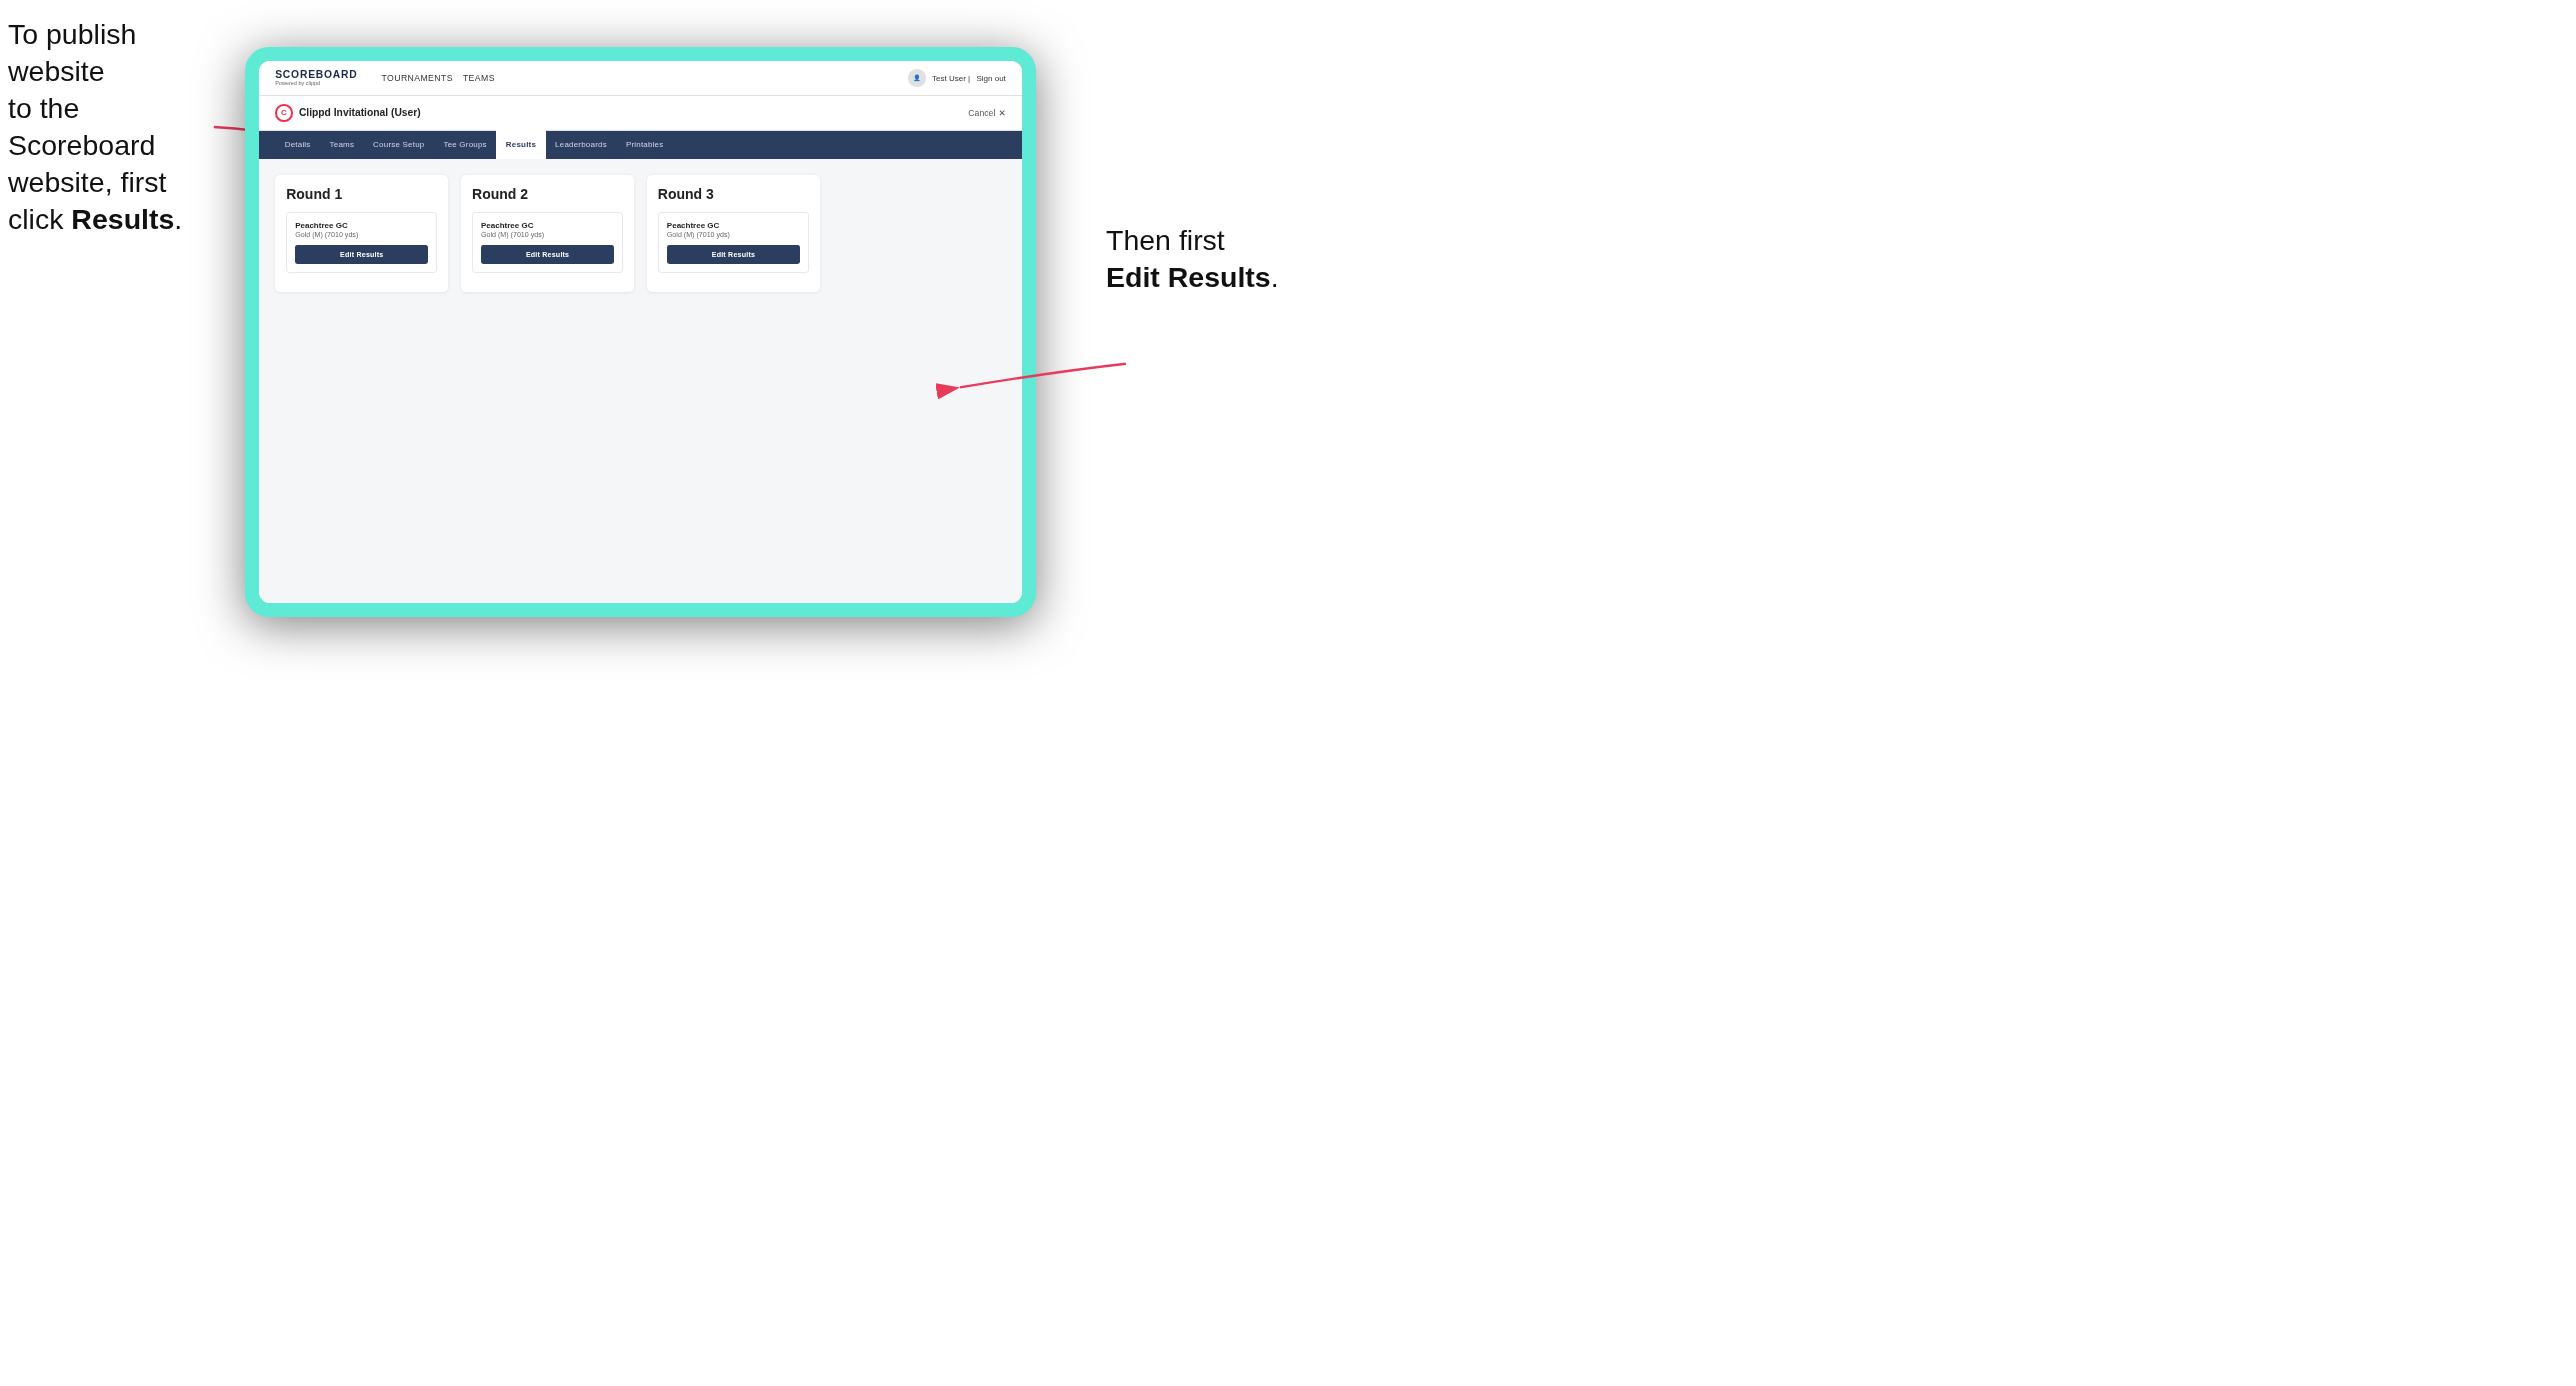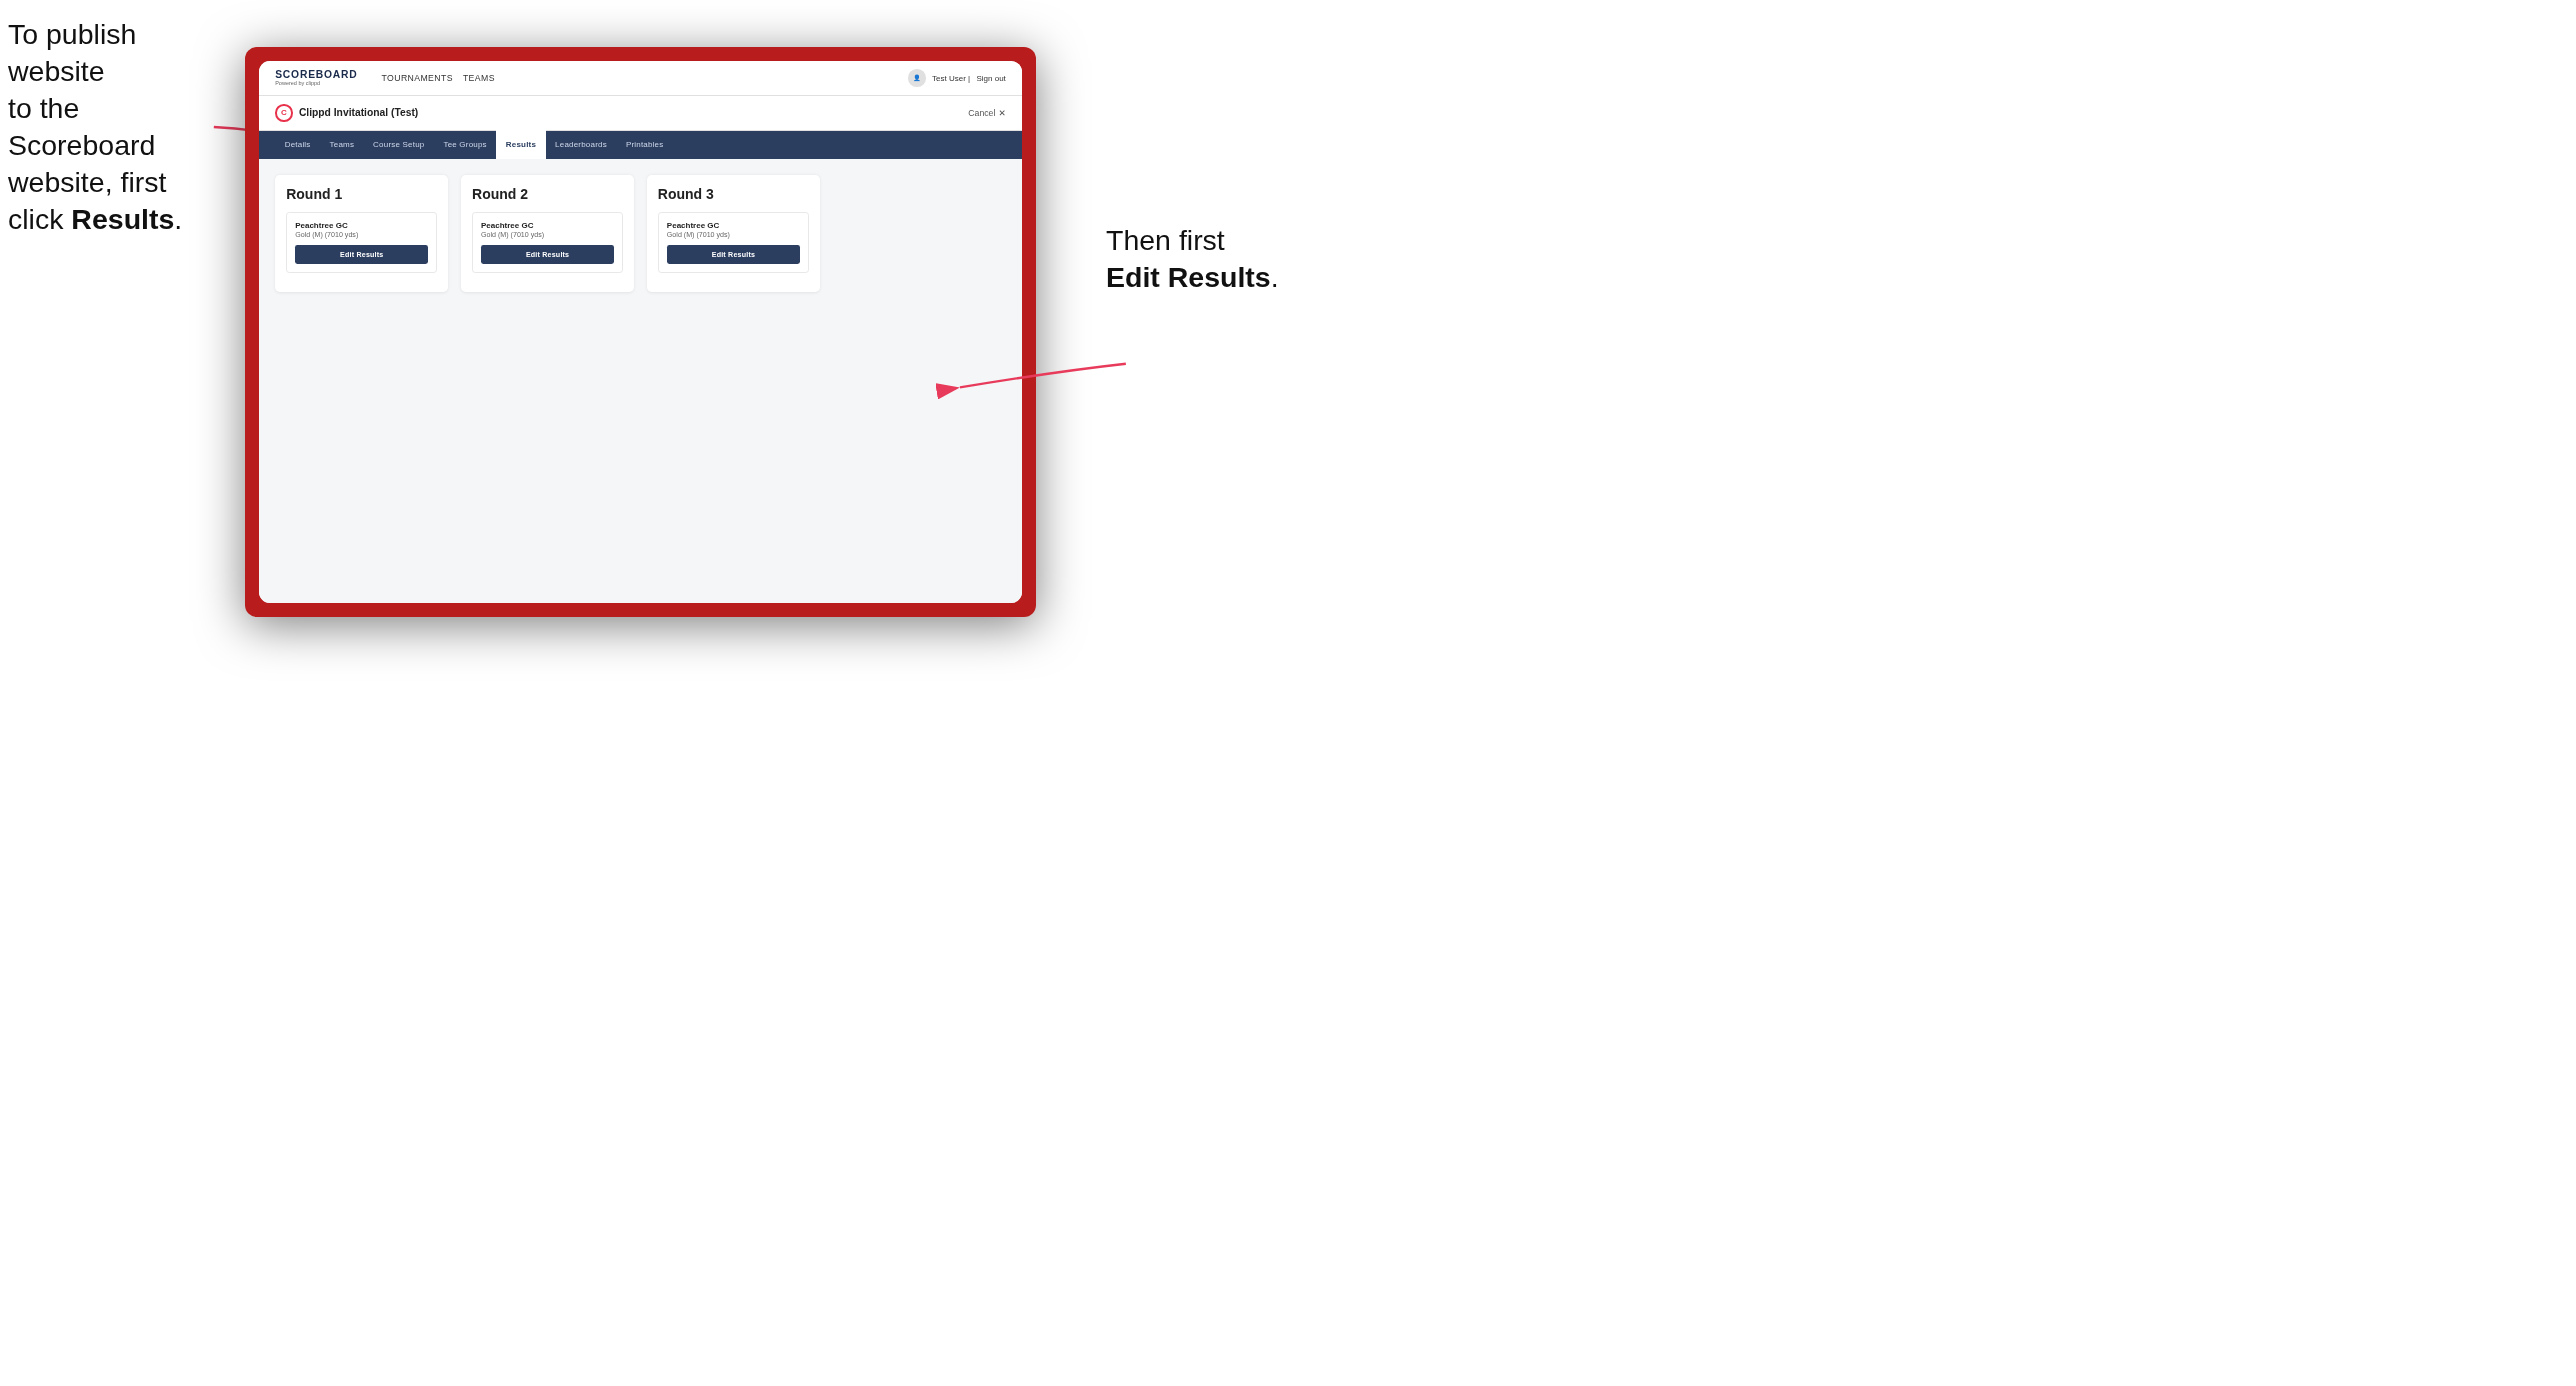--- a/index.html
+++ b/index.html
@@ -37,22 +37,22 @@
     }
     .instruction-right strong { font-weight: 800; }
 
     
     .tablet-frame {
       position: absolute;
       top: 47px;
       left: 245px;
       width: 791px;
       height: 570px;
-      background: #b91c1c;
-      border-radius: 12px;
+      background: #5eead4;
+      border-radius: 24px;
       box-shadow: 0 8px 47px rgba(0,0,0,0.5);
       padding: 14.2px;
     }
 
     .tablet-screen {
       width: 100%;
       height: 100%;
       background: #f0f2f5;
       border-radius: 11px;
       overflow: hidden;
@@ -304,21 +304,21 @@
       <div class="nav-right">
         <div class="user-avatar">👤</div>
         <span>Test User |</span>
         <span class="sign-out-link">Sign out</span>
       </div>
     </div>
 
     <div class="tournament-header">
       <div class="tournament-title">
         <div class="clippd-c">C</div>
-        <span class="tournament-name">Clippd Invitational (Test)</span>
+        <span class="tournament-name">Clippd Invitational (User)</span>
       </div>
       <div class="cancel-btn">
         <span>Cancel</span>
         <span>✕</span>
       </div>
     </div>
 
     <div class="sub-nav">
       <div class="sub-nav-tab">Details</div>
       <div class="sub-nav-tab">Teams</div>

